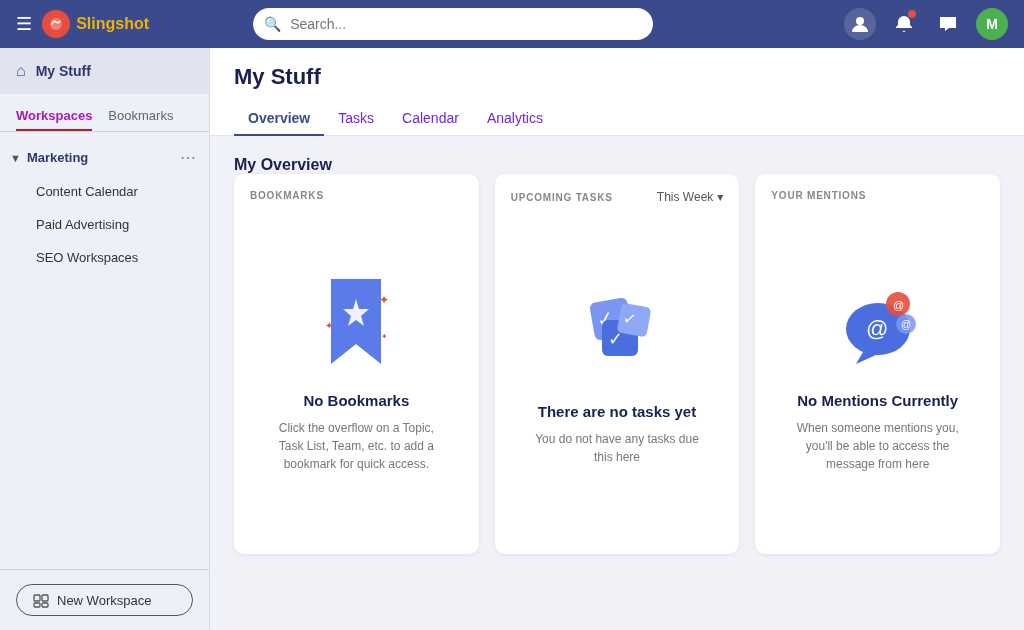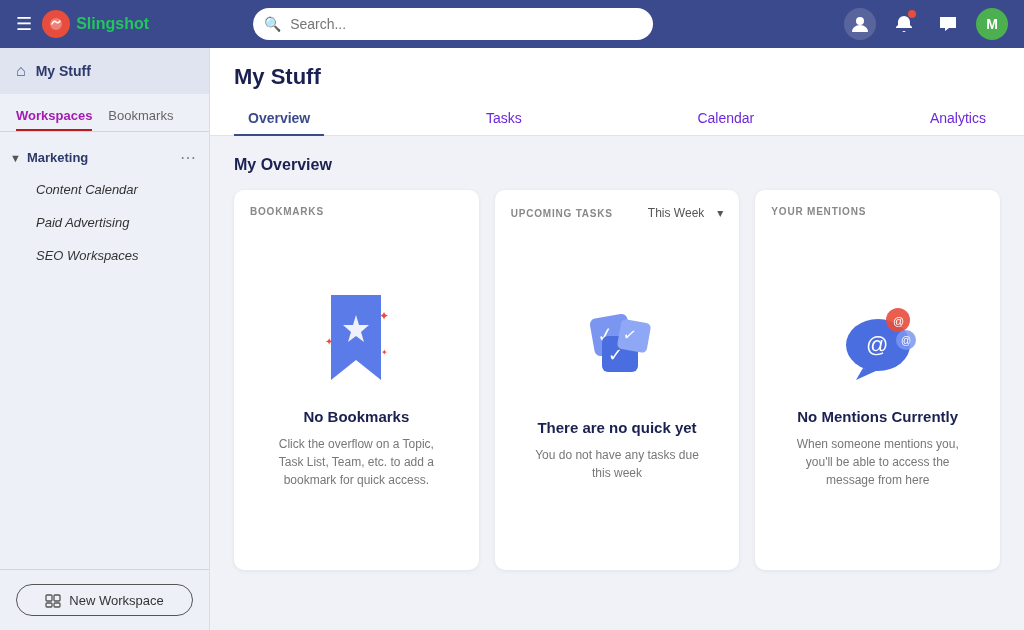--- a/index.html
+++ b/index.html
@@ -5,21 +5,21 @@
     * { box-sizing: border-box; margin: 0; padding: 0; }
     body { font-family: -apple-system, BlinkMacSystemFont, 'Segoe UI', sans-serif; background: #e8eaf0; width: 1024px; height: 630px; overflow: hidden; }
 
     
     .topbar {
       display: flex; align-items: center; background: #3b4a8c; height: 48px;
       padding: 0 16px; gap: 16px;
     }
     .topbar-left { display: flex; align-items: center; gap: 10px; }
     .hamburger-icon { color: #fff; font-size: 18px; cursor: pointer; }
-    .logo { display: flex; align-items: center; gap: 6px; color: #22c55e; font-weight: 700; font-size: 16px; }
+    .logo { display: flex; align-items: center; gap: 6px; color: #eab308; font-weight: 700; font-size: 16px; }
     .logo-circle { width: 28px; height: 28px; background: #e74c3c; border-radius: 50%; display: flex; align-items: center; justify-content: center; }
     .logo-circle svg { width: 16px; height: 16px; }
     .search-bar {
       flex: 1; max-width: 400px; margin: 0 auto;
       display: flex; align-items: center; background: #fff; border-radius: 20px;
       padding: 0 12px; height: 32px; gap: 8px;
     }
     .search-icon { color: #aaa; font-size: 14px; }
     .search-input { border: none; outline: none; font-size: 14px; color: #000000; width: 100%; background: transparent; }
     .topbar-right { display: flex; align-items: center; gap: 12px; margin-left: auto; }
@@ -51,61 +51,61 @@
     .sidebar-content { flex: 1; overflow-y: auto; padding: 8px 0; }
     .workspace-group {}
     .workspace-group-header {
       display: flex; align-items: center; justify-content: space-between;
       padding: 8px 12px 8px 10px; cursor: pointer;
     }
     .workspace-group-header-left { display: flex; align-items: center; gap: 6px; font-size: 13px; font-weight: 600; color: #2c3a6a; }
     .chevron-down { font-size: 11px; color: #555; }
     .three-dots { color: #888; font-size: 16px; cursor: pointer; letter-spacing: 1px; }
     .workspace-item {
-      display: flex; justify-content: space-between;
-      padding: 7px 12px 7px 36px; cursor: pointer; font-size: 13px; color: #333; font-style: italic;
+      display: flex; align-items: center; justify-content: space-between;
+      padding: 7px 12px 7px 36px; cursor: pointer; font-size: 13px; color: #333;
     }
     .workspace-item .item-name { flex: 1; }
     .workspace-item .three-dots { opacity: 0; }
     .sidebar-footer { padding: 14px 16px; border-top: 1px solid #d0d4e8; }
     .new-workspace-btn {
       display: flex; align-items: center; gap: 8px; border: 1.5px solid #555;
       border-radius: 20px; padding: 7px 16px; font-size: 13px; font-weight: 500;
-      color: #333; background: transparent; cursor: pointer; width: 100%; justify-content: center;
+      color: #333; background: transparent; cursor: pointer; width: 100%; 
     }
 
     
     .main-content { flex: 1; background: #f0f2f8; overflow-y: auto; }
     .content-header {
       background: #fff; padding: 16px 24px 0 24px;
       border-bottom: 1px solid #e0e3ef;
     }
     .page-title { font-size: 22px; font-weight: 700; color: #1a2050; margin-bottom: 12px; }
-    .content-tabs { display: flex; gap: 16px; justify-content: space-between; }
+    .content-tabs { display: flex; gap: 0; }
     .content-tab {
       padding: 8px 14px; font-size: 14px; cursor: pointer; color: #6d28d9;
       border-bottom: 2px solid transparent; margin-bottom: -1px;
     }
     .content-tab.active { color: #3b4a8c; border-bottom: 2px solid #3b4a8c; font-weight: 600; }
 
     
     .overview-section { padding: 20px 24px; }
-    .overview-title { font-size: 16px; font-weight: 700; color: #1a2050; margin-bottom: 16px; }
+    .overview-title { font-size: 16px; font-weight: 700; color: #1a2050; }
     .overview-cards { display: flex; gap: 16px; }
     .overview-card {
       flex: 1; background: #fff; border-radius: 10px; padding: 16px;
       display: flex; flex-direction: column; min-height: 380px;
       box-shadow: 0 1px 4px rgba(0,0,0,0.07);
     }
     .card-header {
       display: flex; align-items: center; justify-content: space-between;
       margin-bottom: 8px;
     }
     .card-label { font-size: 10px; font-weight: 700; letter-spacing: 0.8px; color: #888; text-transform: uppercase; }
-    .card-filter { font-size: 12px; color: #555; display: flex; gap: 13px; cursor: pointer; }
+    .card-filter { font-size: 12px; color: #555; display: flex; gap: 4px; cursor: pointer; }
     .card-body { flex: 1; display: flex; flex-direction: column; align-items: center; justify-content: center; text-align: center; gap: 10px; }
     .card-illustration { width: 100px; height: 100px; display: flex; align-items: center; justify-content: center; margin-bottom: 8px; }
     .card-empty-title { font-size: 15px; font-weight: 700; color: #1a2050; }
     .card-empty-desc { font-size: 12px; color: #777; line-height: 1.5; max-width: 180px; }
 
     
     ::-webkit-scrollbar { width: 4px; }
     ::-webkit-scrollbar-track { background: transparent; }
     ::-webkit-scrollbar-thumb { background: #ccc; border-radius: 2px; }
   </style>
@@ -248,22 +248,22 @@
               <svg width="100" height="100" viewBox="0 0 100 100">
 
                 <rect x="25" y="15" width="38" height="38" rx="6" fill="#7b96f0" transform="rotate(-10,44,34)"></rect>
                 <text x="30" y="40" font-size="20" fill="white" transform="rotate(-10,44,34)">✓</text>
                 <rect x="35" y="35" width="36" height="36" rx="6" fill="#4a6ee0"></rect>
                 <text x="41" y="60" font-size="18" fill="white">✓</text>
                 <rect x="52" y="20" width="30" height="30" rx="5" fill="#8fa8f5" transform="rotate(10,67,35)"></rect>
                 <text x="56" y="40" font-size="16" fill="white" transform="rotate(10,67,35)">✓</text>
               </svg>
             </div>
-            <div class="card-empty-title">There are no quick yet</div>
-            <div class="card-empty-desc">You do not have any tasks due this week</div>
+            <div class="card-empty-title">There are no tasks yet</div>
+            <div class="card-empty-desc">You do not have any tasks due this here</div>
           </div>
         </div>
 
         <div class="overview-card">
           <div class="card-header">
             <span class="card-label">YOUR MENTIONS</span>
           </div>
           <div class="card-body">
             <div class="card-illustration">
               <svg width="100" height="100" viewBox="0 0 100 100">

